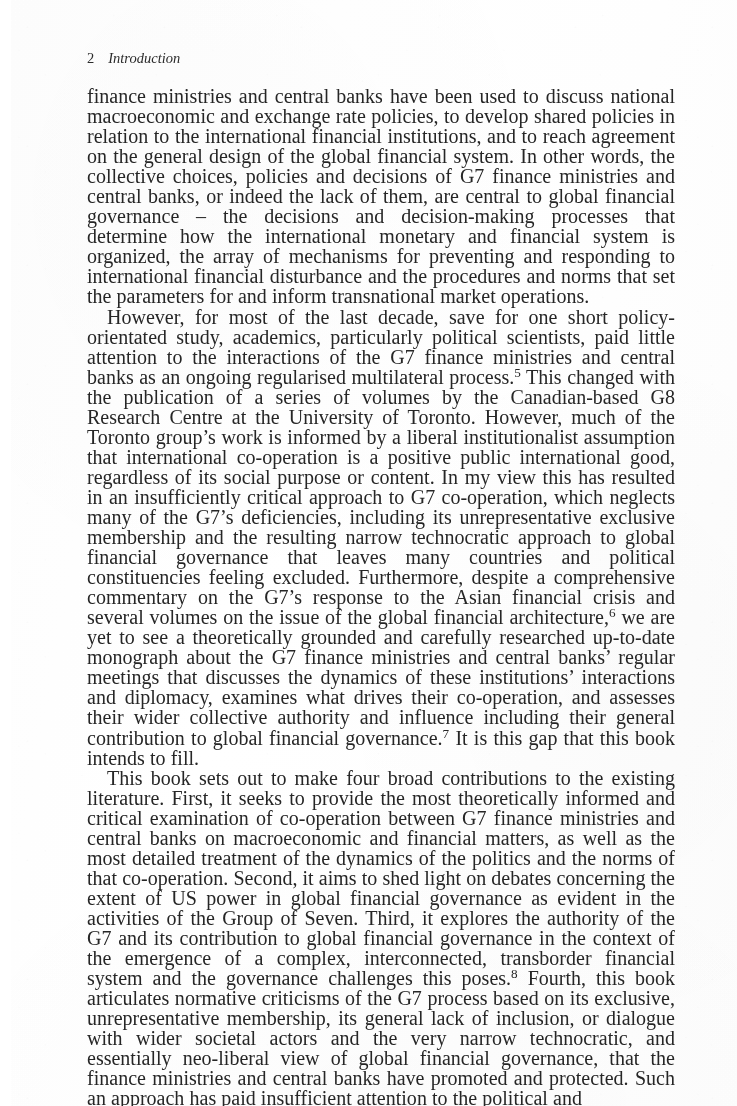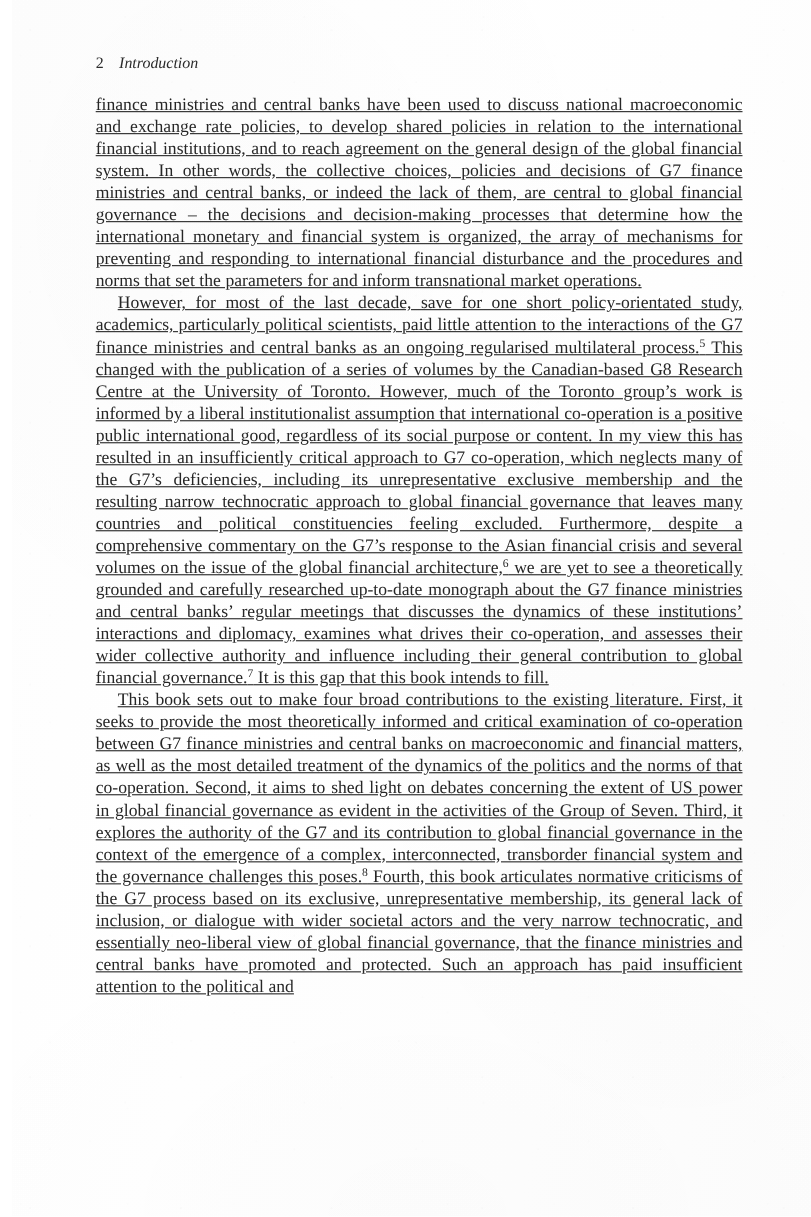--- a/index.html
+++ b/index.html
@@ -66,29 +66,28 @@
 
   
   .text-block {
     position: absolute;
     left: 76px;
     top: 86px;
     width: 588px;
   }
   p.para {
     margin: 0;
-    font-size: 16px;
+    font-size: 20px;
     line-height: 20.05px;
     color: #262626;
     text-align: justify;
     text-justify: inter-word;
     hyphens: none;
     letter-spacing: 0.01px;
     word-spacing: 0.1px;
-    text-decoration: underline;
   }
   p.para + p.para {
     text-indent: 20px;
   }
   sup {
     font-size: 0.66em;
     line-height: 0;
     vertical-align: 0.52em;
   }
 </style>

